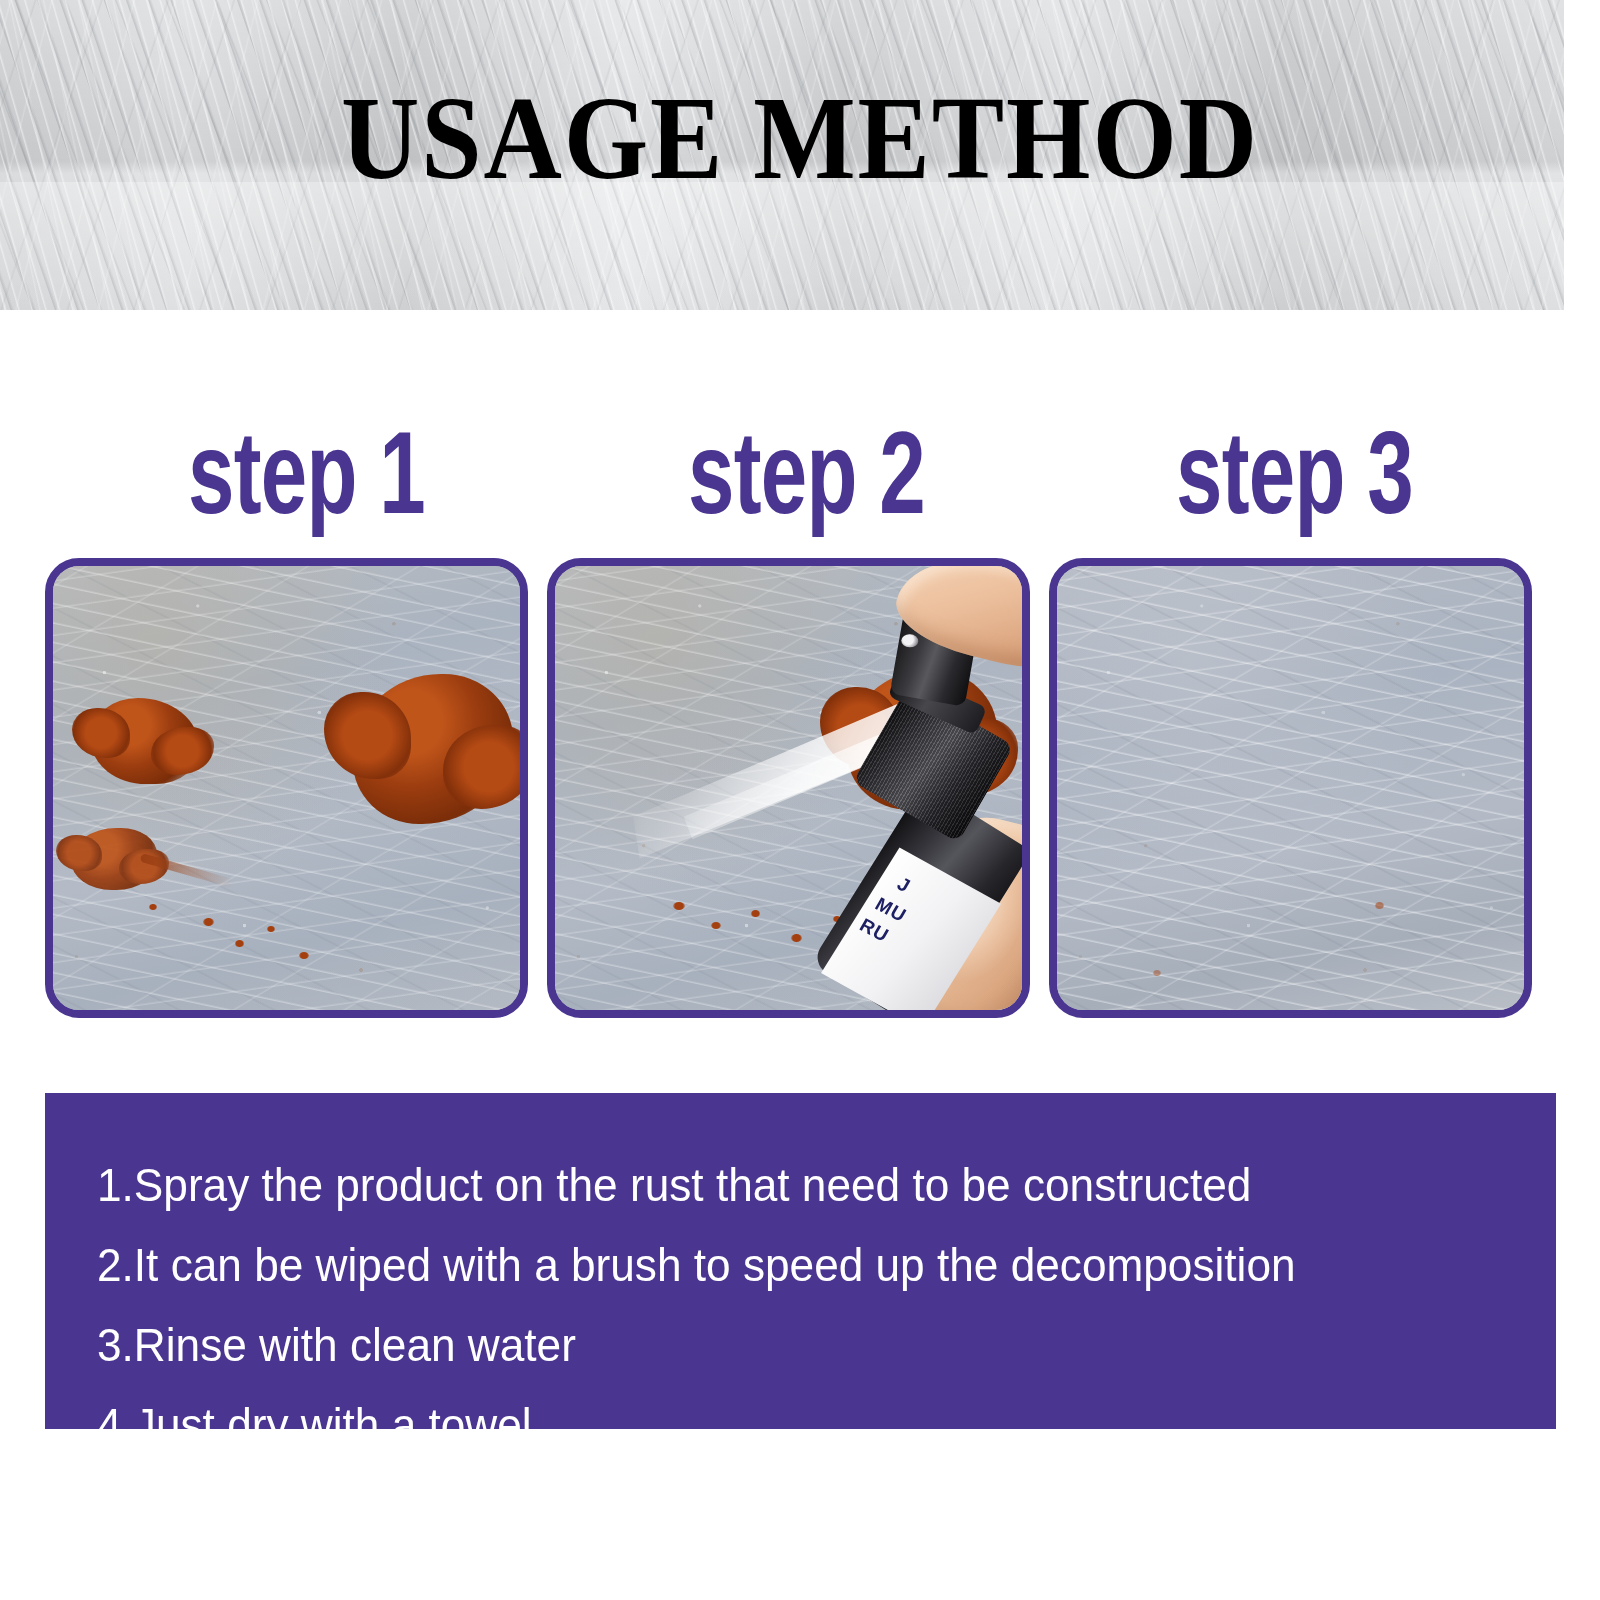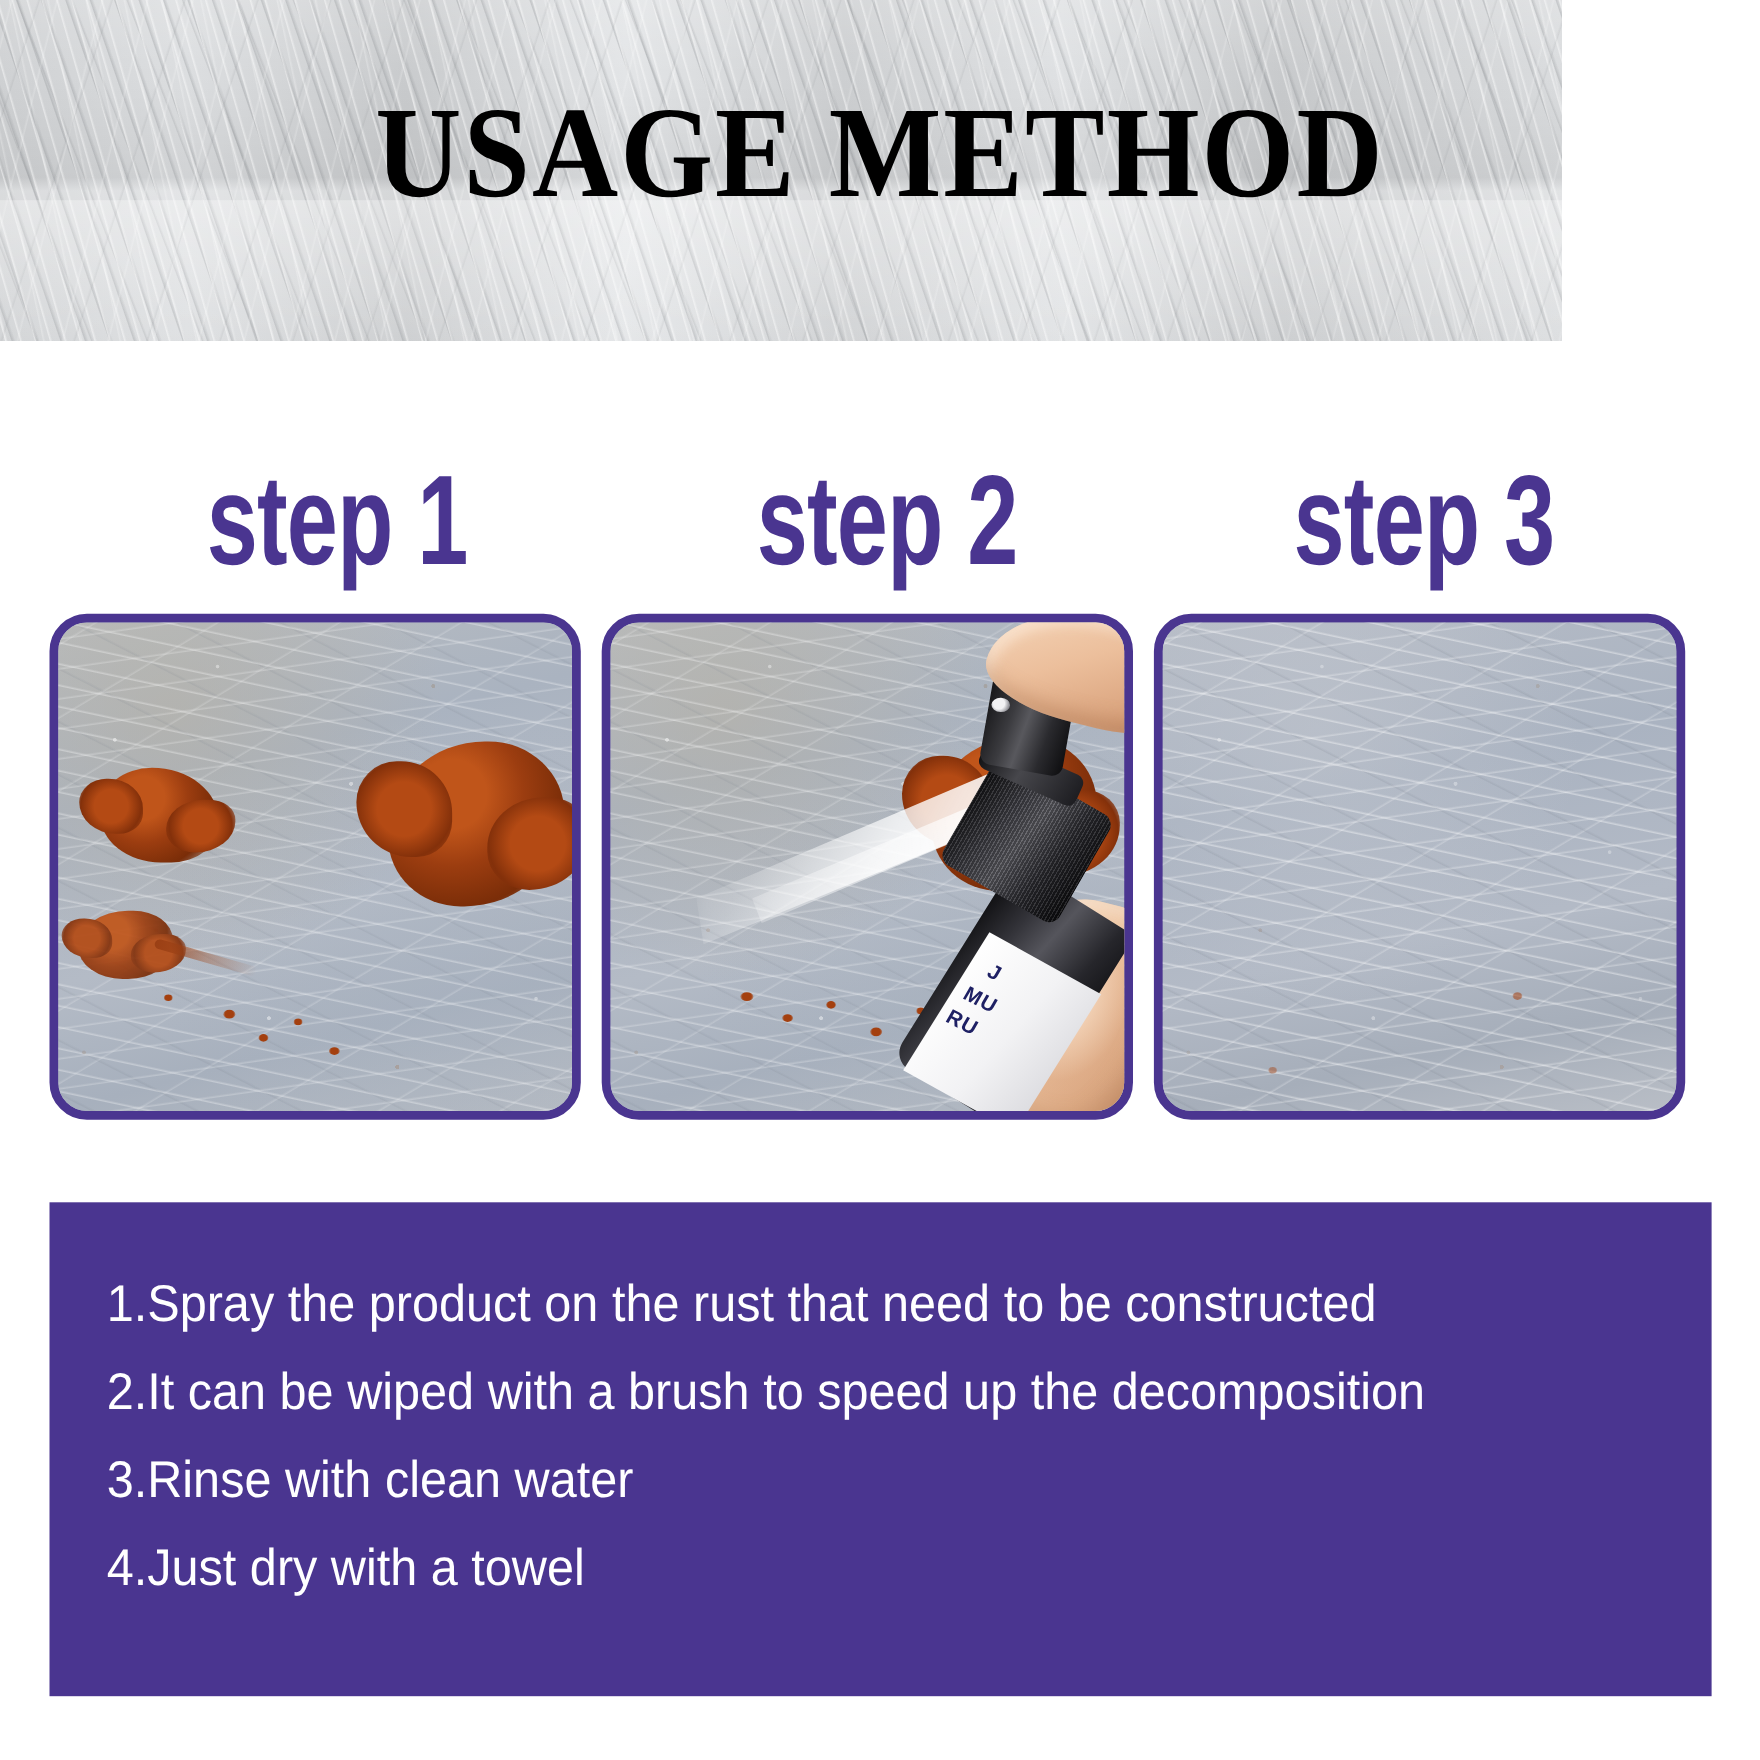--- a/index.html
+++ b/index.html
@@ -12,21 +12,21 @@
     height: 1600px;
     position: relative;
     overflow: hidden;
     font-family: "Liberation Sans", sans-serif;
   }
 
   
   .header {
     position: absolute;
     left: 0; top: 0;
-    width: 1420px;
+    width: 1564px;
     height: 310px;
     overflow: hidden;
     background:
       linear-gradient(180deg, rgba(255,255,255,0.18) 0%, rgba(255,255,255,0) 22%, rgba(0,0,0,0.05) 52%, rgba(255,255,255,0.22) 56%, rgba(255,255,255,0.05) 100%),
       linear-gradient(90deg, #cfd1d3 0%, #dcdee0 12%, #c9cbcd 26%, #e3e5e7 40%, #cdcfd1 54%, #dfe1e3 68%, #c8cacc 82%, #dadcde 100%);
   }
   .metal-scratch-layer {
     position: absolute;
     left: -60px; top: -60px;
     width: 1720px; height: 440px;
@@ -297,21 +297,21 @@
     width: 110px; height: 140px;
     border-radius: 50%;
     background: radial-gradient(ellipse at 35% 30%, rgba(255,235,215,0.8) 0%, rgba(222,170,135,0.25) 55%, rgba(200,145,110,0) 78%);
   }
 
   
   .instructions {
     position: absolute;
     left: 45px; top: 1093px;
     width: 1511px;
-    height: 449px;
+    height: 336px;
     background: #4A3590;
     box-sizing: border-box;
     padding: 52px 0 0 52px;
   }
   .instruction-line {
     color: #ffffff;
     font-family: "Liberation Sans Narrow", "Liberation Sans", sans-serif;
     font-size: 47px;
     line-height: 80px;
     font-weight: 400;

